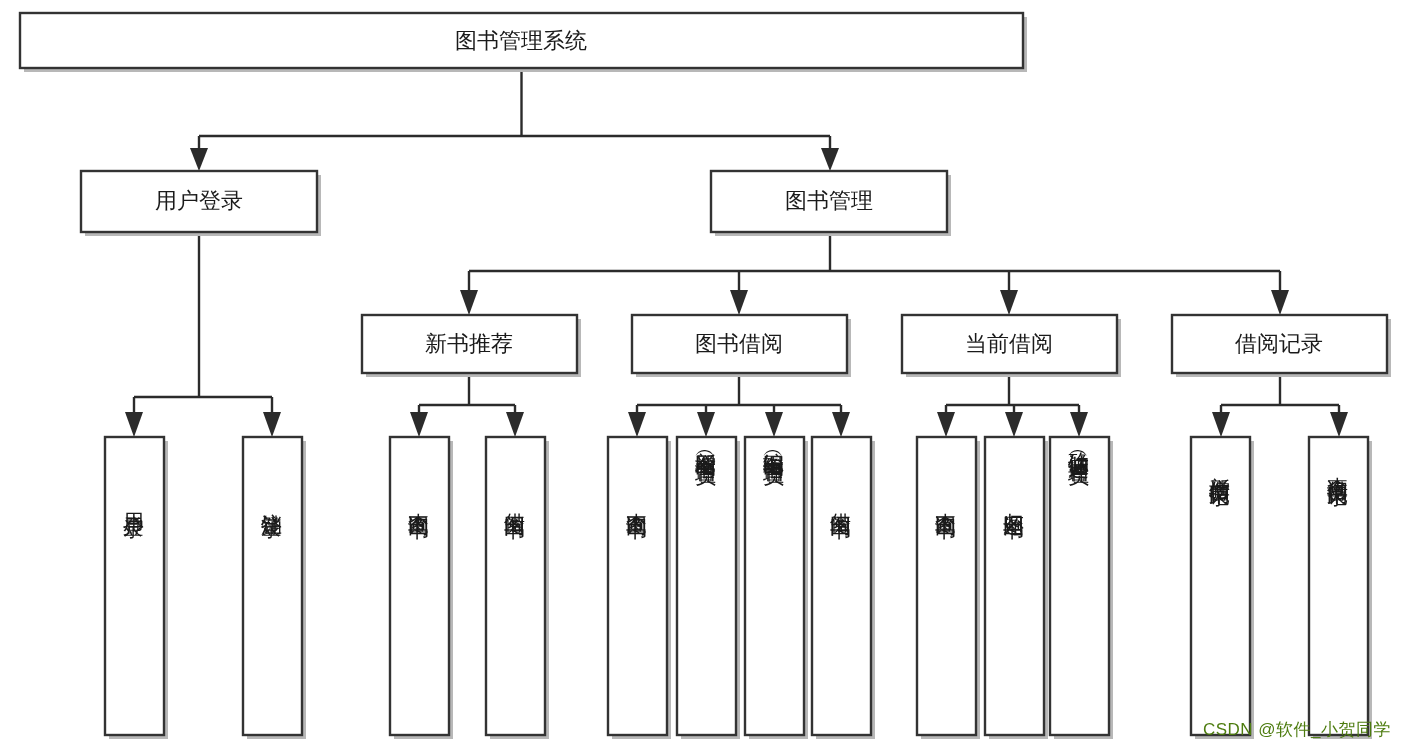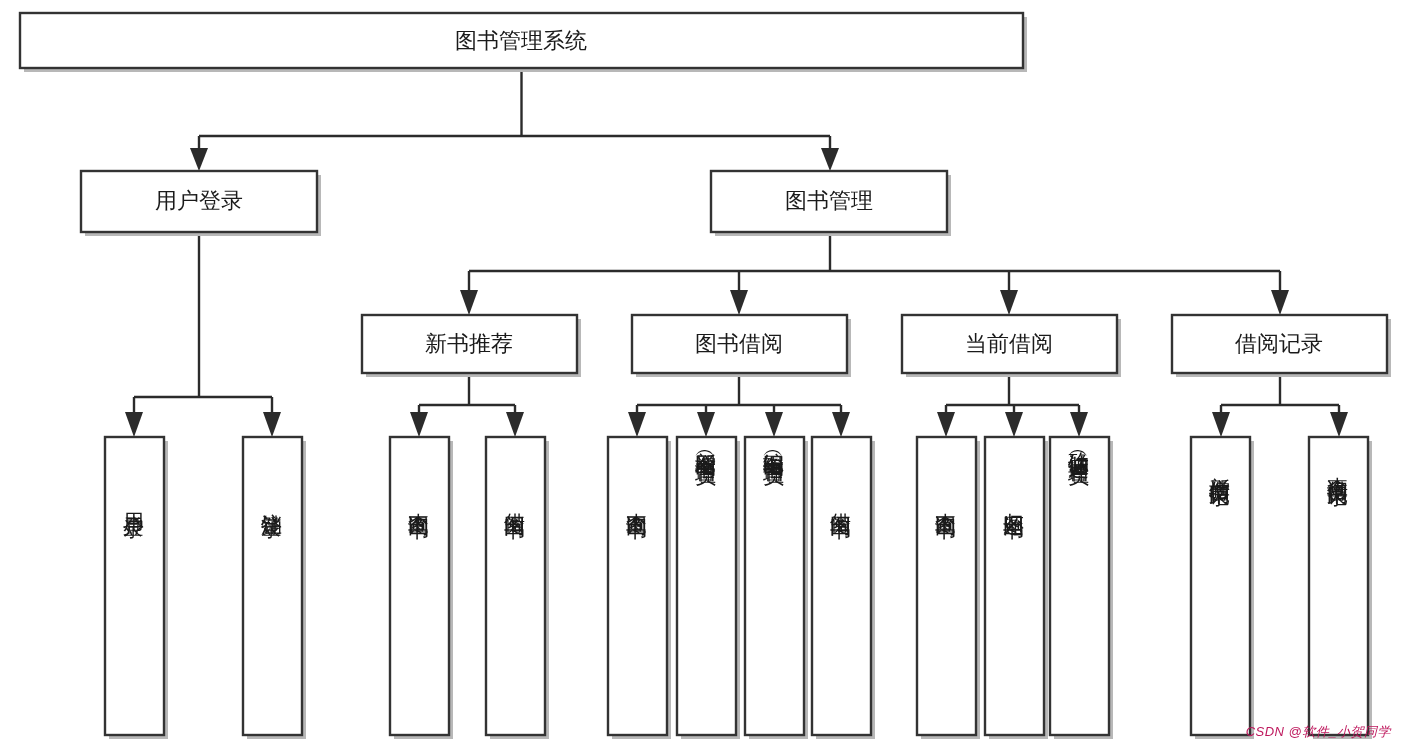--- a/index.html
+++ b/index.html
@@ -61,26 +61,25 @@
     writing-mode: vertical-rl;
     text-orientation: upright;
     text-anchor: middle;
     letter-spacing: 2px;
   }
   .watermark-text {
     position: absolute;
     right: 14px;
     bottom: 6px;
     font-family: "Liberation Sans", "DejaVu Sans", sans-serif;
-    font-size: 13px;
-    color: #be185d;
+    font-size: 17px;
+    color: #4d7c0f;
     white-space: nowrap;
     letter-spacing: 0.5px;
     pointer-events: none;
-    font-style: italic;
   }
 </style>
 </head>
 <body>
 
 <div id="diagram-root">
 
   <svg id="diagram-svg" viewBox="0 0 1405 747" xmlns="http://www.w3.org/2000/svg">
 
     <g>

